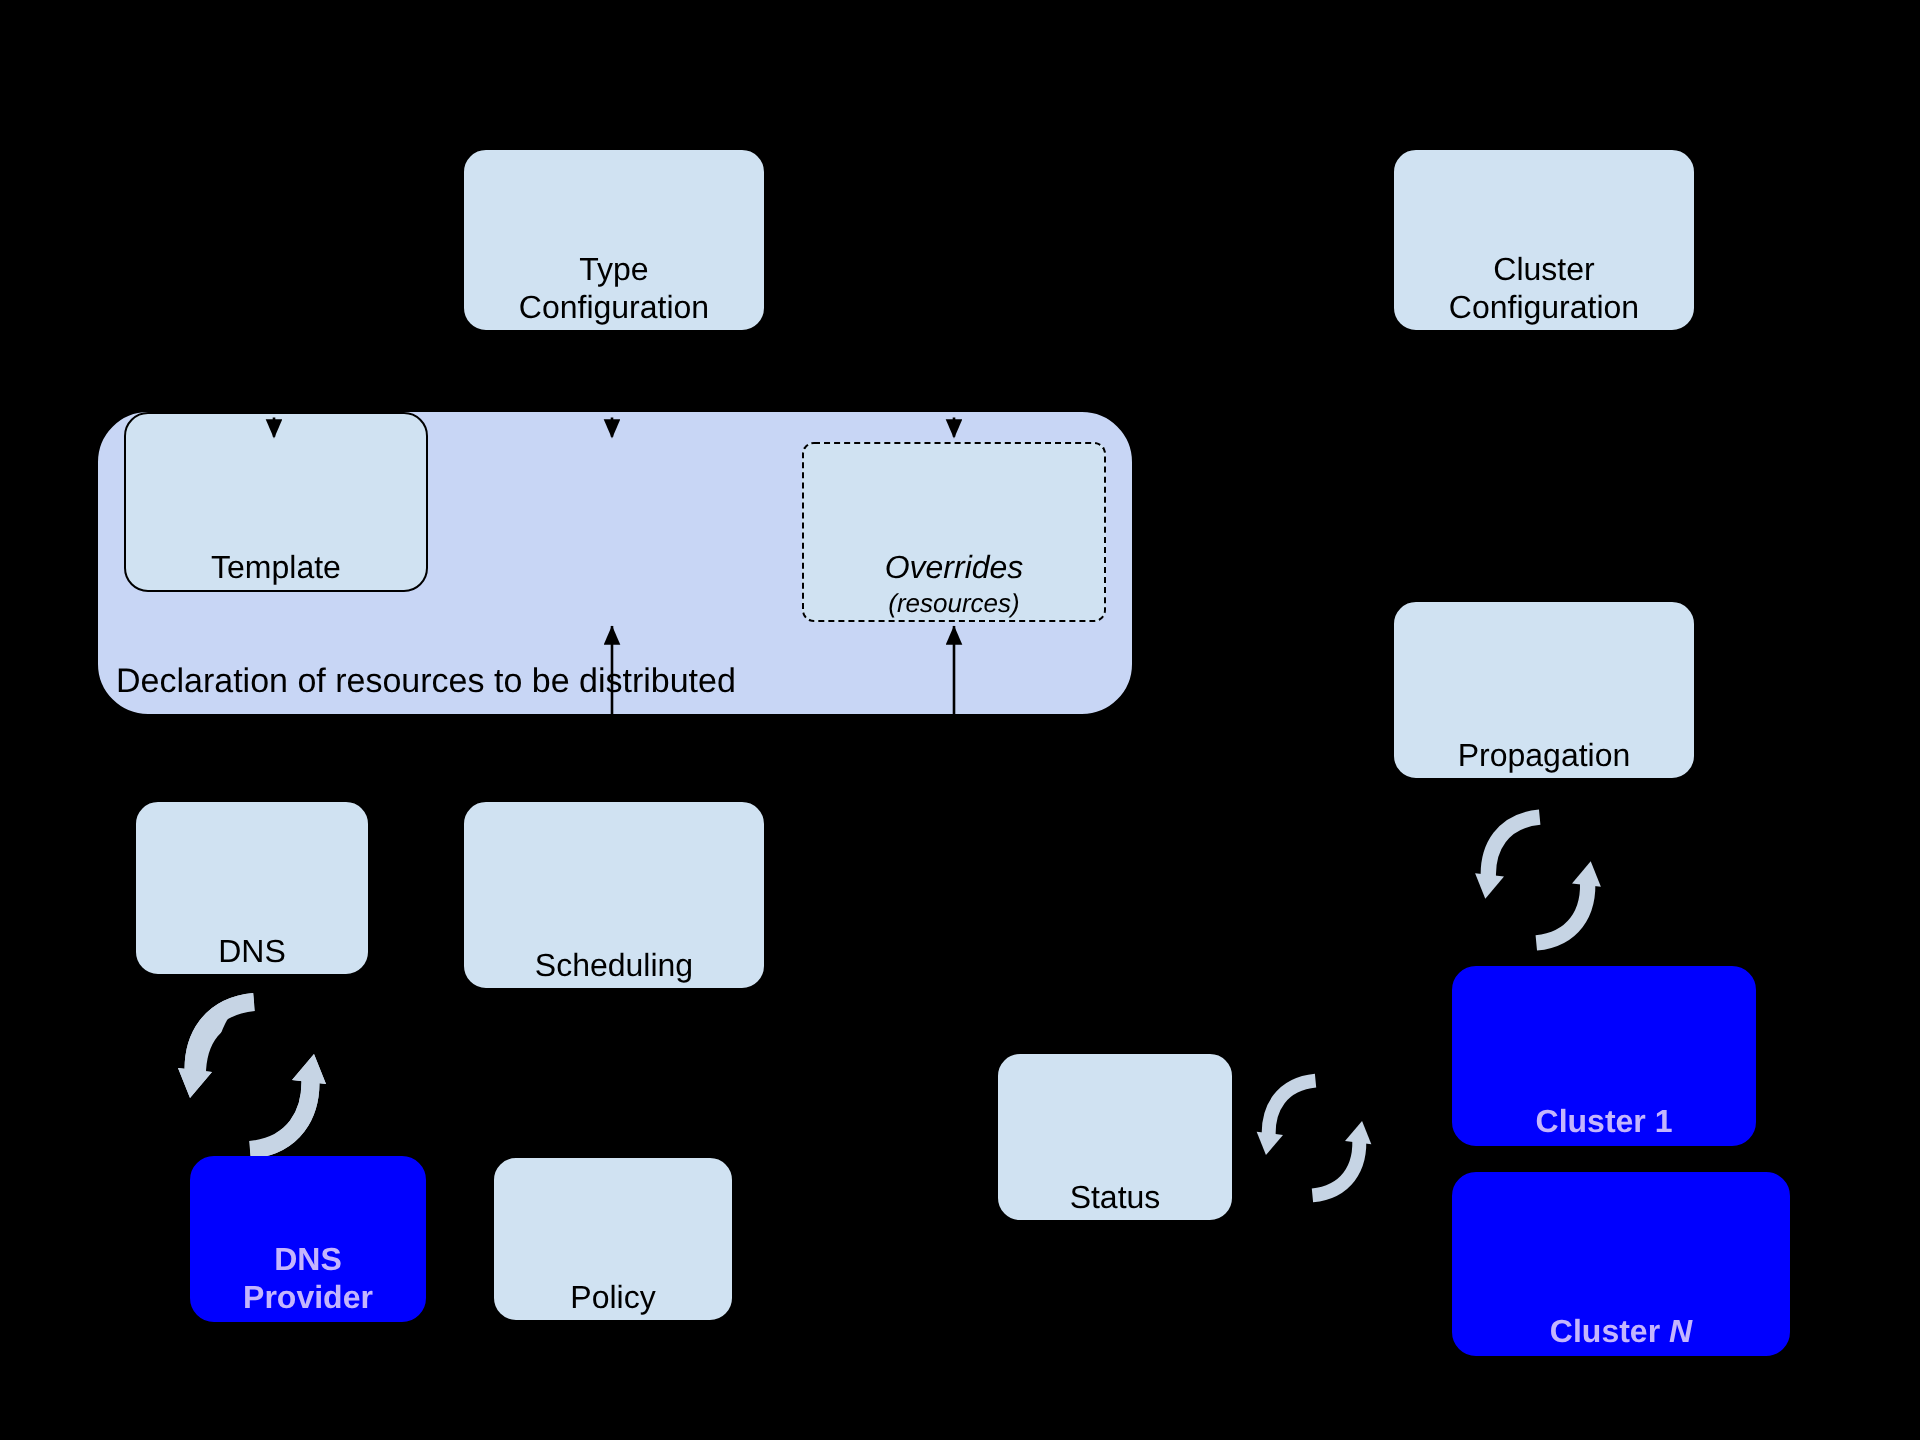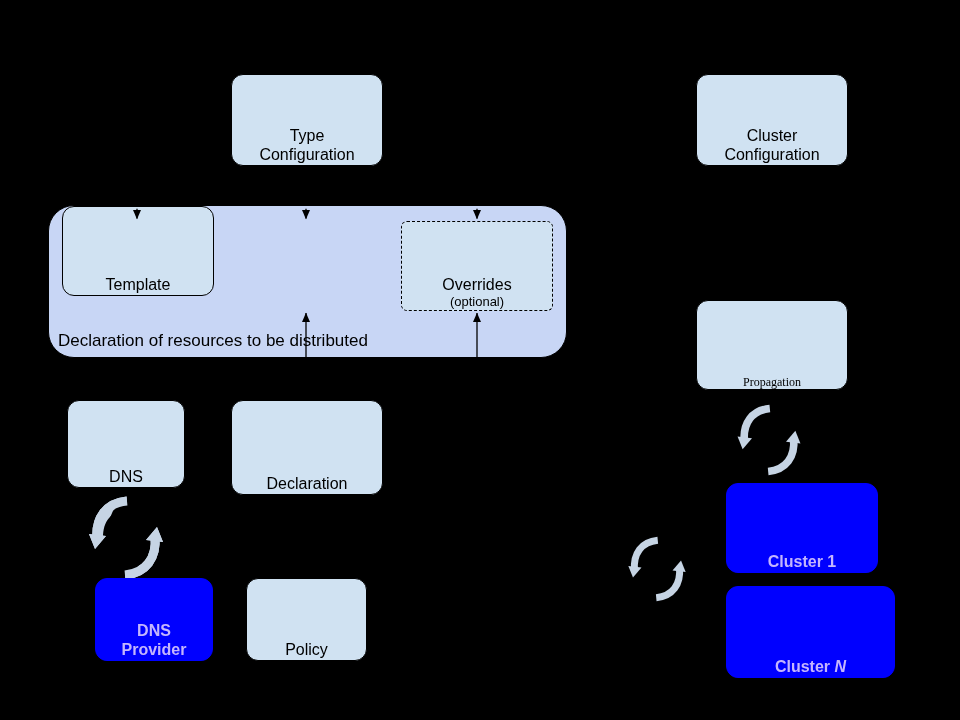--- a/index.html
+++ b/index.html
@@ -37,20 +37,21 @@
     background: #0000ff;
     color: #c4b5fd;
     font-weight: bold;
     border: 1px solid #0000ff;
     margin-left: 28px;
   }
 
   .node.dashdot {
     border: 1.5px dashed #000000;
     border-radius: 6px;
+    font-style: italic;
   }
 
   .sub {
     display: block;
     font-size: 13px;
     line-height: 1.15;
   }
 
   
   #group-container {
@@ -99,21 +100,21 @@
   <div id="group-container" style="left:48px; top:205px; width:519px; height:153px;"></div>
 
   <div class="node" id="template" style="left:62px; top:206px; width:152px; height:90px; font-size:16px;">
     <span class="lbl">Template</span>
   </div>
 
 
   <div class="node dashdot" id="overrides" style="left:401px; top:221px; width:152px; height:90px; font-size:16px;">
     <span class="lbl">
       <span>Overrides</span>
-      <span class="sub">(optional)</span>
+      <span class="sub">(resources)</span>
     </span>
   </div>
 
   <div id="group-caption" style="left:58px; top:331px;">Declaration of resources to be distributed</div>
 
   <svg class="conn" style="left:0; top:0; width:960px; height:720px;" viewBox="0 0 960 720">
     <defs>
       <marker id="arrowS" markerWidth="9" markerHeight="9" refX="7.2" refY="3.2" orient="auto" markerUnits="strokeWidth">
         <path d="M0,0 L7.4,3.2 L0,6.4 z" fill="#000000"></path>
       </marker>
@@ -157,36 +158,39 @@
   </svg>
 
   <div class="node blue" id="dns-provider" style="left:67px; top:578px; width:118px; height:83px; font-size:16px;">
     <span class="lbl">
       <span>DNS</span><br>
       <span>Provider</span>
     </span>
   </div>
 
   <div class="node" id="scheduling" style="left:231px; top:400px; width:152px; height:95px; font-size:16px;">
-    <span class="lbl">Declaration</span>
+    <span class="lbl">Scheduling</span>
   </div>
 
   <div class="node" id="policy" style="left:246px; top:578px; width:121px; height:83px; font-size:16px;">
     <span class="lbl">Policy</span>
   </div>
 
+  <div class="node" id="status" style="left:498px; top:526px; width:119px; height:85px; font-size:16px;">
+    <span class="lbl">Status</span>
+  </div>
 
   <svg class="sync" style="left:626px; top:527px; width:62px; height:84px;" viewBox="0 0 80 84">
     <path d="M41,5 C20,7 9,22 11,44" fill="none" stroke="#c6d4e4" stroke-width="9"></path>
     <path d="M3,38 L20,40 L9,53 z" fill="#c6d4e4"></path>
     <path d="M39,79 C60,77 71,62 69,40" fill="none" stroke="#c6d4e4" stroke-width="9"></path>
     <path d="M77,46 L60,44 L71,31 z" fill="#c6d4e4"></path>
   </svg>
 
-  <div class="node" id="propagation" style="left:696px; top:300px; width:152px; height:90px; font-size:12px;font-family:Liberation Serif, serif;">
+  <div class="node" id="propagation" style="left:696px; top:300px; width:152px; height:90px; font-size:16px;">
     <span class="lbl">Propagation</span>
   </div>
 
   <svg class="sync" style="left:735px; top:398px; width:68px; height:84px;" viewBox="0 0 80 84">
     <path d="M41,5 C20,7 9,22 11,44" fill="none" stroke="#c6d4e4" stroke-width="9"></path>
     <path d="M3,38 L20,40 L9,53 z" fill="#c6d4e4"></path>
     <path d="M39,79 C60,77 71,62 69,40" fill="none" stroke="#c6d4e4" stroke-width="9"></path>
     <path d="M77,46 L60,44 L71,31 z" fill="#c6d4e4"></path>
   </svg>
 

